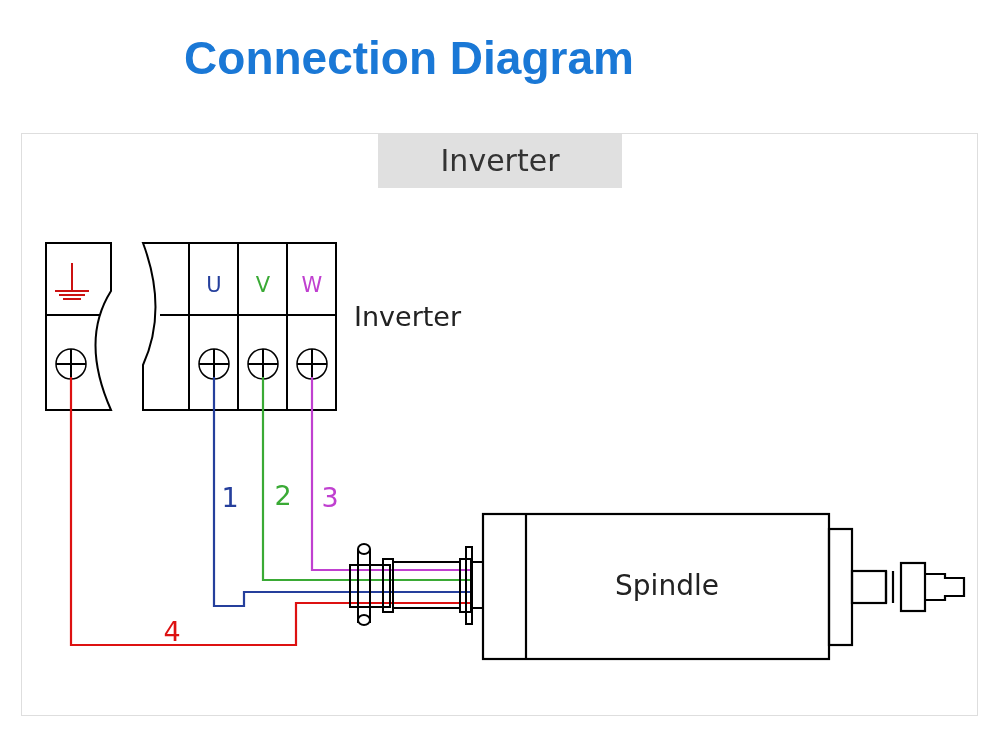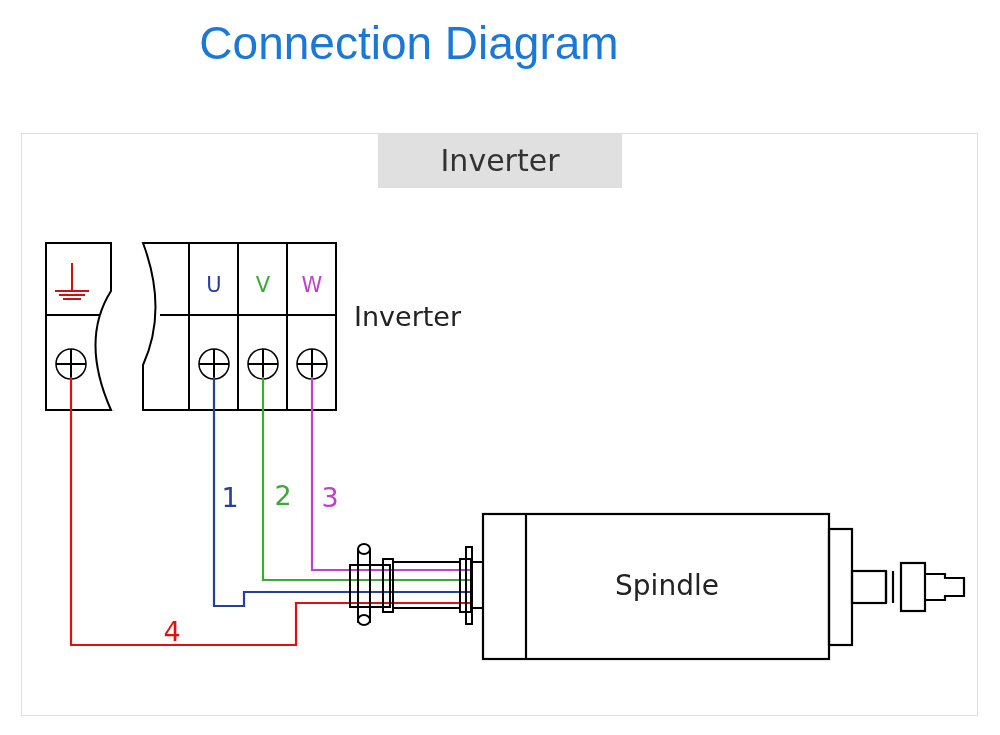--- a/index.html
+++ b/index.html
@@ -1,17 +1,17 @@
 <!DOCTYPE html>
 <html><head>
 <meta charset="utf-8">
 <style>
   html, body { margin: 0; padding: 0; background: #ffffff; }
   body { width: 1000px; height: 735px; position: relative; overflow: hidden; font-family: "Liberation Sans", sans-serif; }
-  .title { position: absolute; left: 0; top: 16px; width: 818px; text-align: center; font-size: 46px; font-weight: normal; color: #1a78d6; font-family: "Liberation Sans", sans-serif; }
+  .title { position: absolute; left: 0; top: 31px; width: 818px; text-align: center; font-size: 46px; font-weight: bold; color: #1a78d6; font-family: "Liberation Sans", sans-serif; }
   .frame { position: absolute; left: 21px; top: 133px; width: 957px; height: 583px; border: 1px solid #dedede; box-sizing: border-box; }
   .section-label { position: absolute; left: 378px; top: 134px; width: 244px; height: 54px; background: #e0e0e0; color: #333; font-size: 30px; line-height: 54px; text-align: center; font-family: "DejaVu Sans", sans-serif; }
   svg { position: absolute; left: 0; top: 0; }
   .lbl { font-family: "DejaVu Sans", sans-serif; }
 </style>
 </head>
 <body>
 
 <div class="title">Connection Diagram</div>
 <div class="frame"></div>

